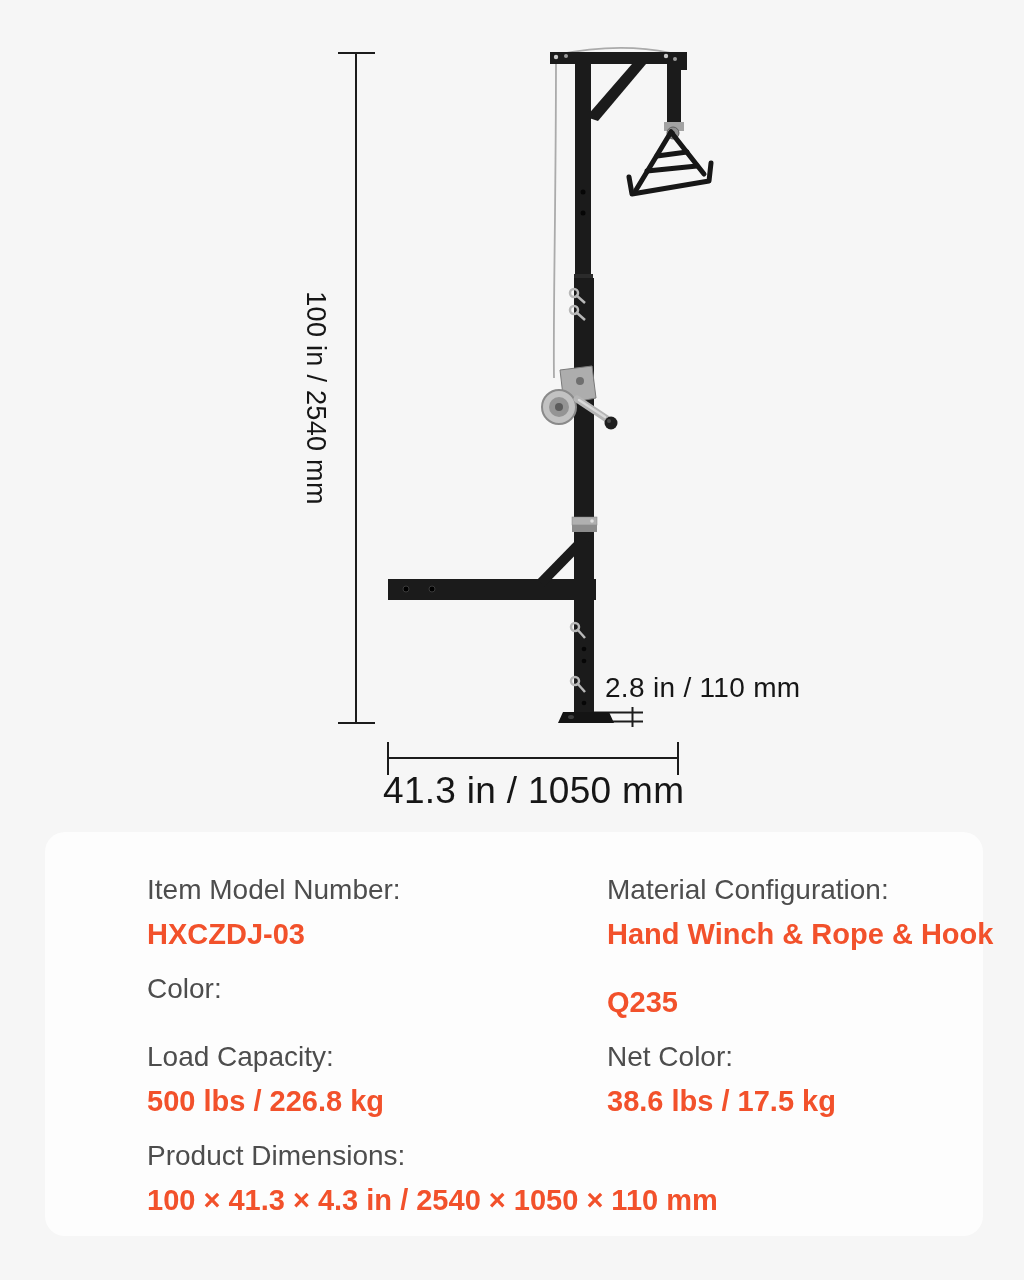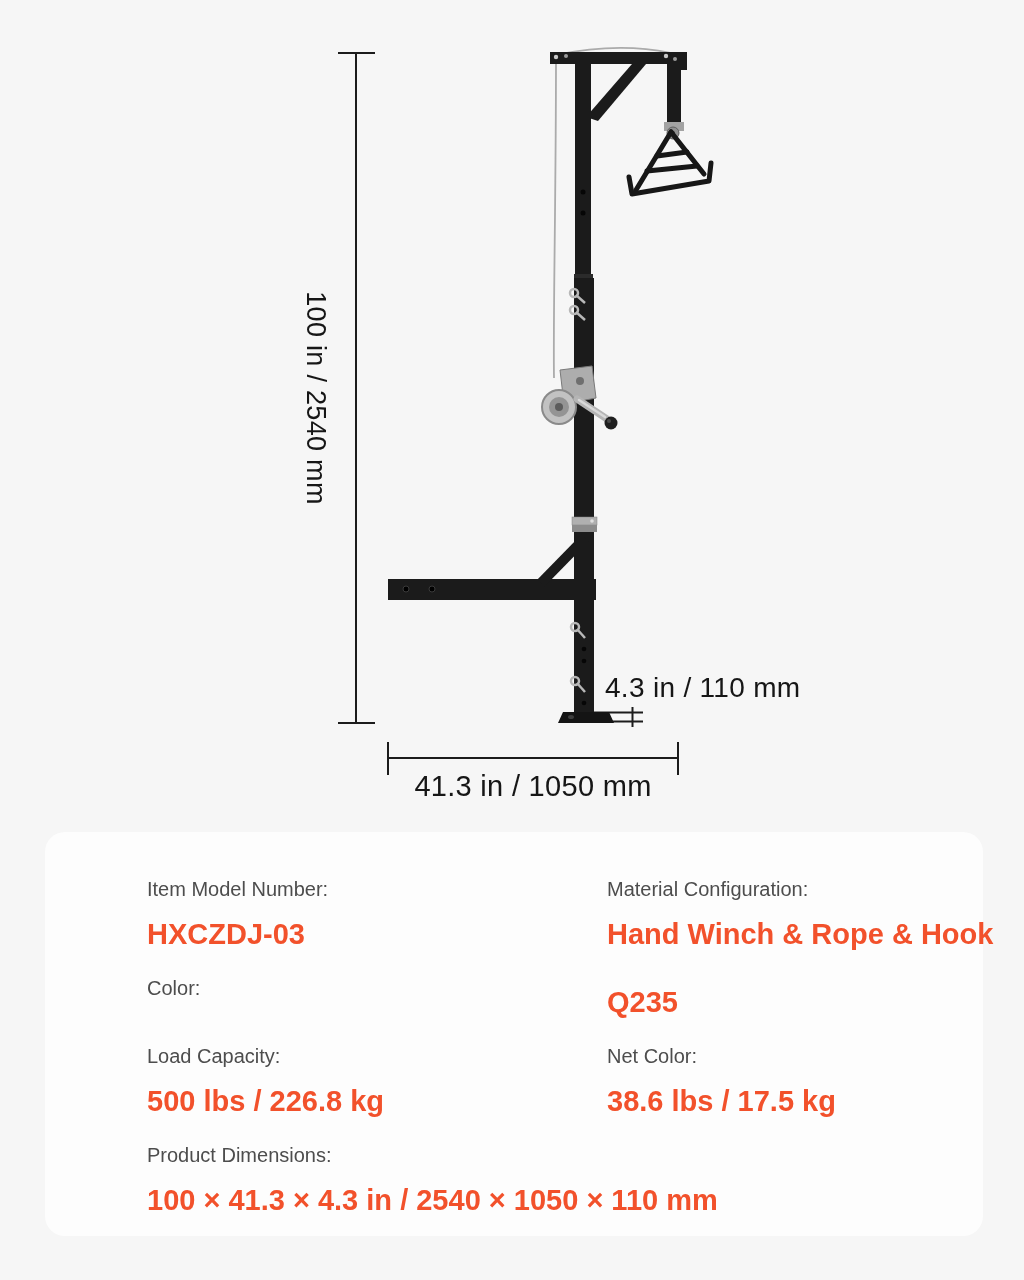--- a/index.html
+++ b/index.html
@@ -26,21 +26,21 @@
   .dim-height {
     left: 196px; top: 383px;
     width: 240px; height: 30px;
     font-size: 27px;
     text-align: center;
     transform: rotate(90deg);
   }
   .dim-width {
     left: 383px; top: 770px;
     width: 300px;
-    font-size: 29px;
+    font-size: 37px;
     text-align: center;
   }
   .dim-depth {
     left: 605px; top: 672px;
     font-size: 28px;
   }
   .spec-panel {
     position: absolute;
     left: 45px; top: 832px;
     width: 938px; height: 404px;
@@ -48,21 +48,21 @@
     border-radius: 20px;
   }
   .spec-grid {
     display: grid;
     grid-template-columns: 460px auto;
     row-gap: 22px;
     padding: 42px 20px 0 102px;
   }
   .spec-item-full { grid-column: 1 / -1; }
   .spec-label {
-    font-size: 20px;
+    font-size: 28px;
     line-height: 31px;
     color: #4d4d4d;
   }
   .spec-value {
     font-size: 29px;
     line-height: 34px;
     font-weight: bold;
     color: #f2512b;
     white-space: nowrap;
     margin-top: 12px;
@@ -157,21 +157,21 @@
       <circle cx="559" cy="407" r="10" fill="#949494"></circle>
       <circle cx="559" cy="407" r="4" fill="#5c5c5c"></circle>
       <line x1="577" y1="399" x2="607" y2="419" stroke="#b5b5b5" stroke-width="7" stroke-linecap="round"></line>
       <line x1="579" y1="400" x2="605" y2="417" stroke="#d9d9d9" stroke-width="2.5" stroke-linecap="round"></line>
       <circle cx="611" cy="423" r="6.5" fill="#1f1f1f"></circle>
       <circle cx="609" cy="421" r="2" fill="#4a4a4a"></circle>
     </g>
   </svg>
 
   <div class="dim dim-height">100 in / 2540 mm</div>
-  <div class="dim dim-depth">4.3 in / 110 mm</div>
+  <div class="dim dim-depth">2.8 in / 110 mm</div>
   <div class="dim dim-width">41.3 in / 1050 mm</div>
 </div>
 
 <div class="spec-panel">
   <div class="spec-grid">
 
     <div class="spec-item">
       <div class="spec-label">Item Model Number:</div>
       <div class="spec-value">HXCZDJ-03</div>
     </div>

